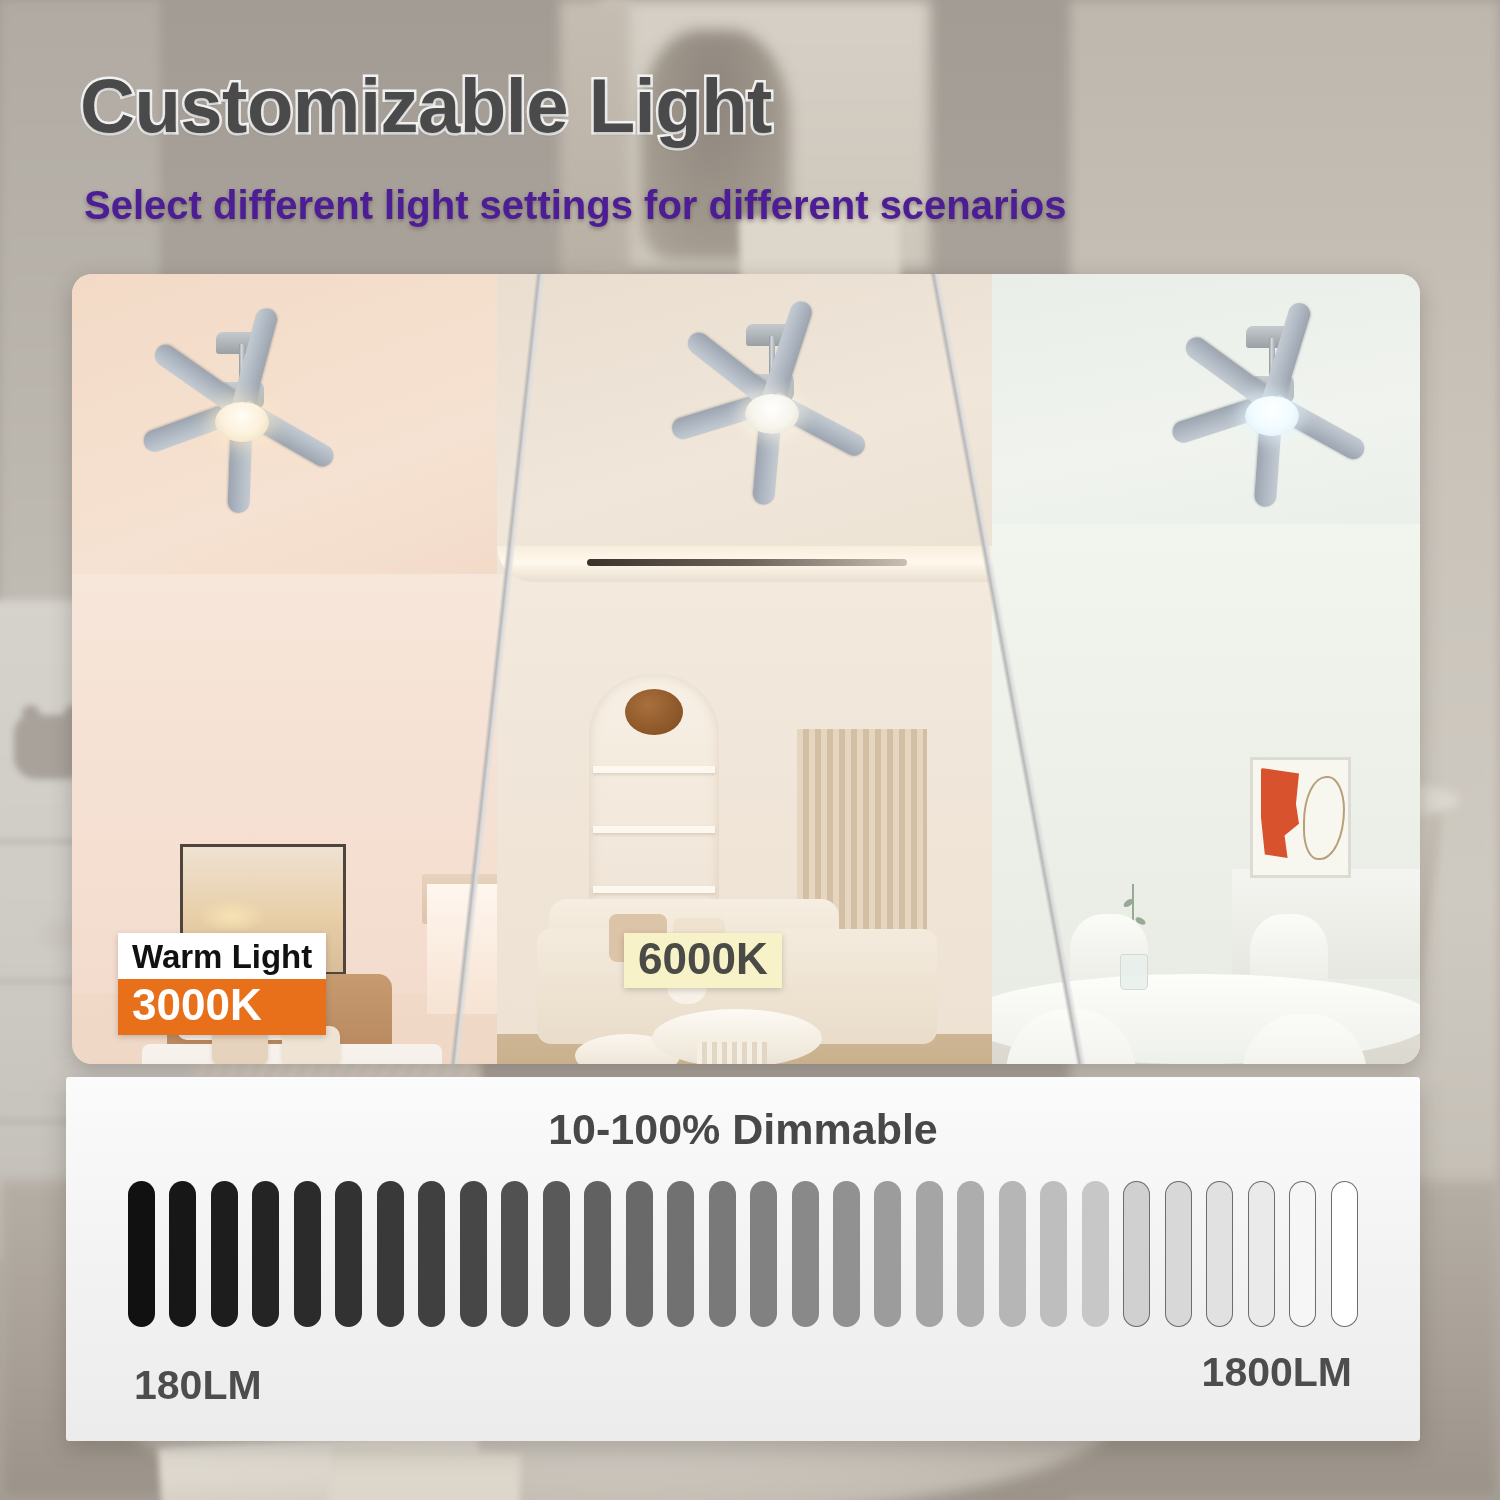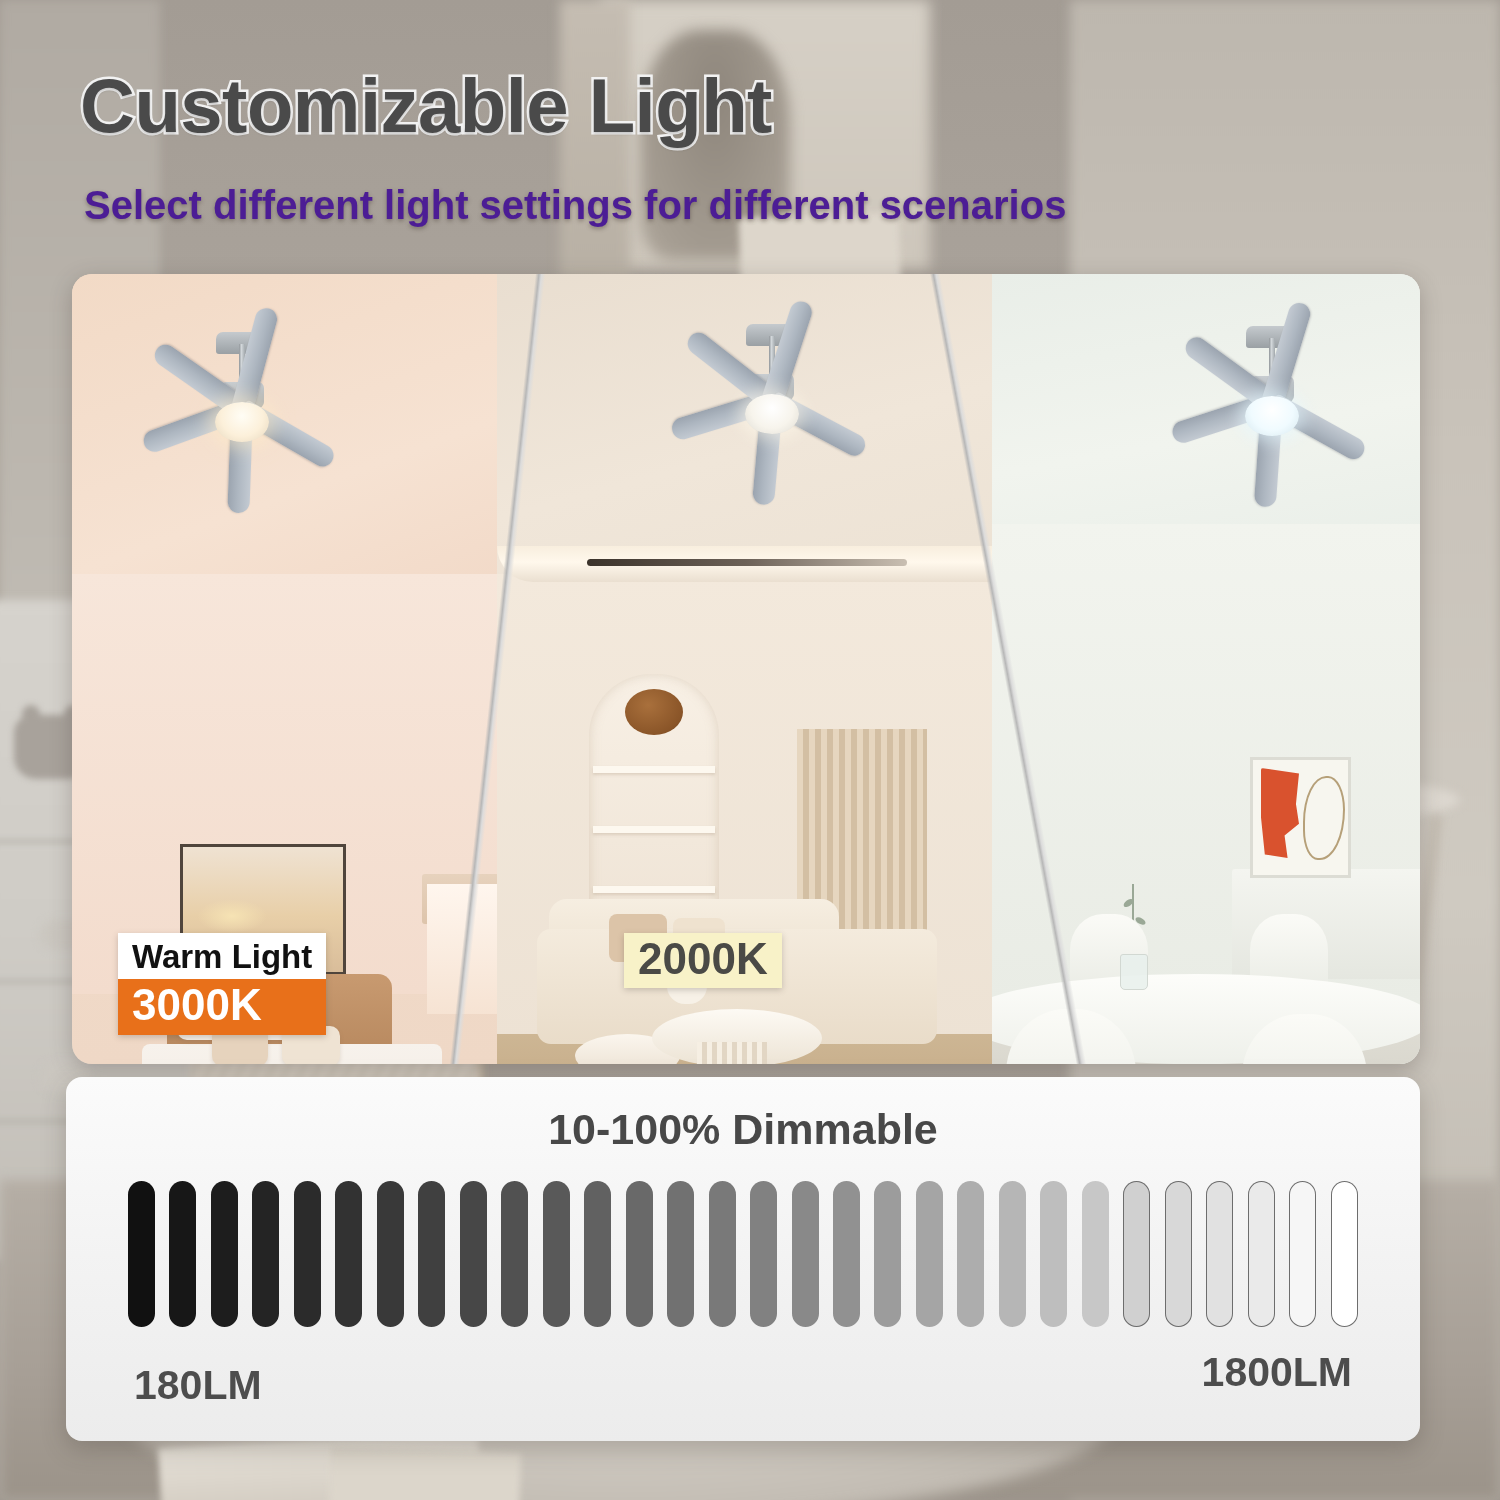--- a/index.html
+++ b/index.html
@@ -194,21 +194,21 @@
 
   
   .temp-label{position:absolute;z-index:9;box-shadow:0 2px 6px rgba(70,60,50,.25);}
   .temp-name{padding:4px 14px 2px;background:#ffffff;color:#111111;
     font-size:33px;font-weight:bold;line-height:1.22;text-align:center;}
   .temp-k{padding:1px 14px 5px;font-size:44px;font-weight:bold;line-height:1.12;}
 
   
   #dim-card{position:absolute;left:66px;top:1077px;width:1354px;height:364px;
     background:linear-gradient(180deg,#fbfbfb 0%,#f2f2f2 55%,#ececec 100%);
-    border-radius:16px;box-shadow:0 8px 24px rgba(60,52,45,.25);z-index:8;}
+    border-radius:3px;box-shadow:0 8px 24px rgba(60,52,45,.25);z-index:8;}
   #dim-title{position:absolute;left:0;top:28px;width:1354px;text-align:center;
     font-size:43px;font-weight:bold;color:#484848;}
   #bars{position:absolute;left:62px;top:104px;width:1230px;height:146px;
     display:flex;justify-content:space-between;align-items:flex-end;}
   .bar{width:27px;height:146px;border-radius:14px;}
   #lm-left{position:absolute;left:68px;top:285px;font-size:41px;font-weight:bold;color:#4d4d4d;}
   #lm-right{position:absolute;right:68px;top:272px;font-size:41px;font-weight:bold;color:#4d4d4d;}
 </style>
 </head>
 <body>
@@ -343,21 +343,21 @@
   </div>
 
   <div class="seam" id="seam1"></div>
   <div class="seam" id="seam2"></div>
 
   <div class="temp-label" style="left:46px;top:659px;">
     <div class="temp-name">Warm Light</div>
     <div class="temp-k" style="background:#e8701a;color:#ffffff">3000K</div>
   </div>
   <div class="temp-label" style="left:552px;top:659px;">
-    <div class="temp-k" style="background:#f8f2c8;color:#4a4a46">2000K</div>
+    <div class="temp-k" style="background:#f8f2c8;color:#4a4a46">6000K</div>
   </div>
 </div>
 
 <div id="dim-card">
   <div id="dim-title">10-100% Dimmable</div>
   <div id="bars">
       <div class="bar" style="background: rgb(17, 17, 17);"></div>
       <div class="bar" style="background: rgb(23, 23, 23);"></div>
       <div class="bar" style="background: rgb(29, 29, 29);"></div>
       <div class="bar" style="background: rgb(36, 36, 36);"></div>

